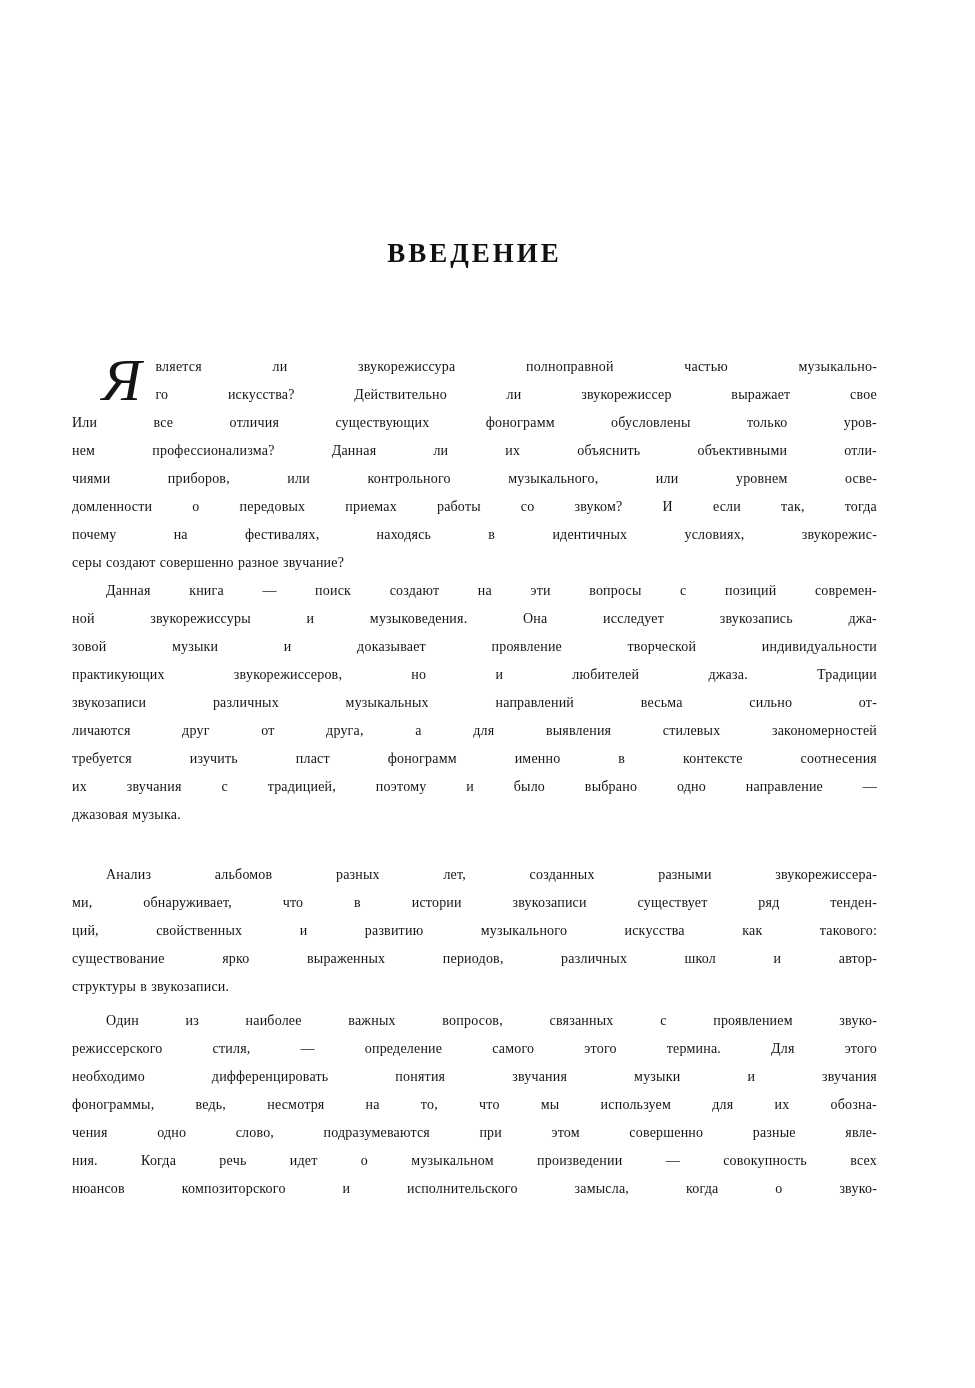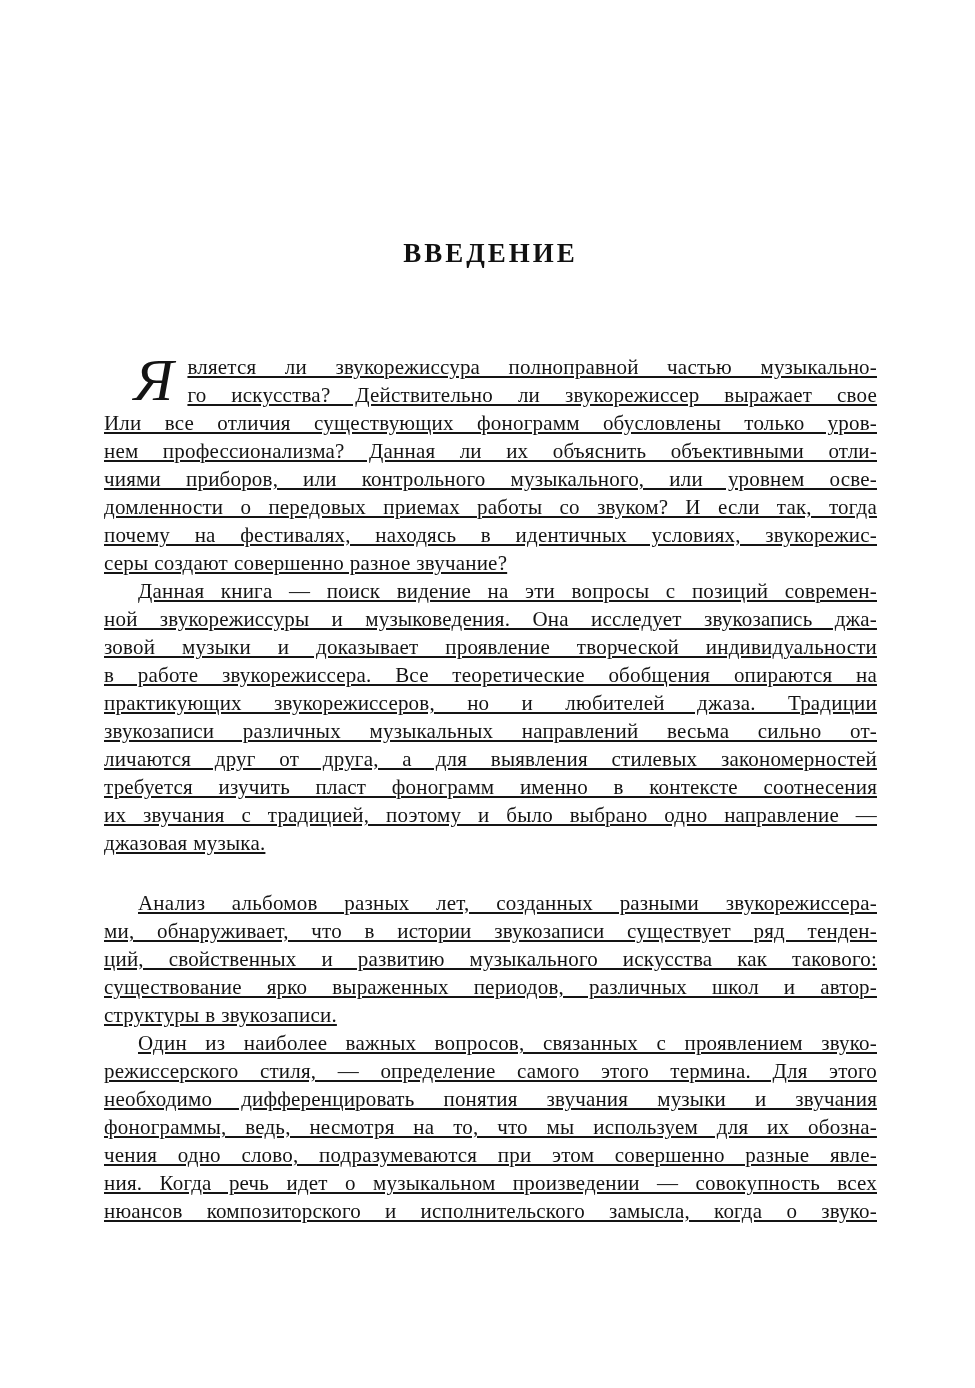--- a/index.html
+++ b/index.html
@@ -6,48 +6,47 @@
     margin: 0;
     padding: 0;
     background: #ffffff;
   }
   .page {
     position: relative;
     width: 975px;
     height: 1388px;
     box-sizing: border-box;
     background: #ffffff;
-    padding: 238px 98px 0 104px;
+    padding: 238px 98px 0 72px;
     font-family: "Liberation Serif", "DejaVu Serif", serif;
     color: #141414;
     overflow: hidden;
   }
   .title {
     margin: 0 0 84px 0;
     font-size: 27px;
     font-weight: bold;
     letter-spacing: 3px;
     text-align: center;
     color: #111111;
   }
   .content { width: 100%; }
   .paragraph {
     margin: 0;
   }
   .paragraph.gap-large { margin-top: 32px; }
-  .paragraph.gap-small { }
+  .paragraph.gap-small { margin-top: 6px; }
   .line {
-    font-size: 21px;
+    font-size: 14px;
     line-height: 28px;
     text-align: justify;
     text-align-last: justify;
     word-spacing: 0.5px;
     letter-spacing: 0.2px;
     white-space: normal;
-    text-decoration: underline;
   }
   .line.last { text-align-last: left; }
   .line.first-indent { text-indent: 34px; }
   .dropcap {
     float: left;
     font-style: italic;
     font-size: 60px;
     line-height: 52px;
     height: 54px;
     margin: 1px 14px 0 30px;
@@ -67,24 +66,23 @@
         <div class="line">вляется ли звукорежиссура полноправной частью музыкально-</div>
         <div class="line">го искусства? Действительно ли звукорежиссер выражает свое</div>
         <div class="line">Или все отличия существующих фонограмм обусловлены только уров-</div>
         <div class="line">нем профессионализма? Данная ли их объяснить объективными отли-</div>
         <div class="line">чиями приборов, или контрольного музыкального, или уровнем осве-</div>
         <div class="line">домленности о передовых приемах работы со звуком? И если так, тогда</div>
         <div class="line">почему на фестивалях, находясь в идентичных условиях, звукорежис-</div>
         <div class="line last">серы создают совершенно разное звучание?</div>
       </div>
       <div class="paragraph">
-        <div class="line first-indent">Данная книга — поиск видение на эти вопросы с позиций современ-</div>
+        <div class="line first-indent">Данная книга — поиск создают на эти вопросы с позиций современ-</div>
         <div class="line">ной звукорежиссуры и музыковедения. Она исследует звукозапись джа-</div>
         <div class="line">зовой музыки и доказывает проявление творческой индивидуальности</div>
-        <div class="line">в работе звукорежиссера. Все теоретические обобщения опираются на</div>
         <div class="line">практикующих звукорежиссеров, но и любителей джаза. Традиции</div>
         <div class="line">звукозаписи различных музыкальных направлений весьма сильно от-</div>
         <div class="line">личаются друг от друга, а для выявления стилевых закономерностей</div>
         <div class="line">требуется изучить пласт фонограмм именно в контексте соотнесения</div>
         <div class="line">их звучания с традицией, поэтому и было выбрано одно направление —</div>
         <div class="line last">джазовая музыка.</div>
       </div>
       <div class="paragraph gap-large">
         <div class="line first-indent">Анализ альбомов разных лет, созданных разными звукорежиссера-</div>
         <div class="line">ми, обнаруживает, что в истории звукозаписи существует ряд тенден-</div>

